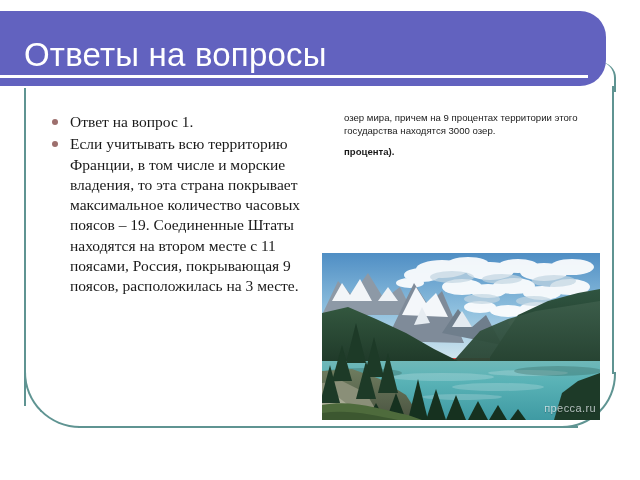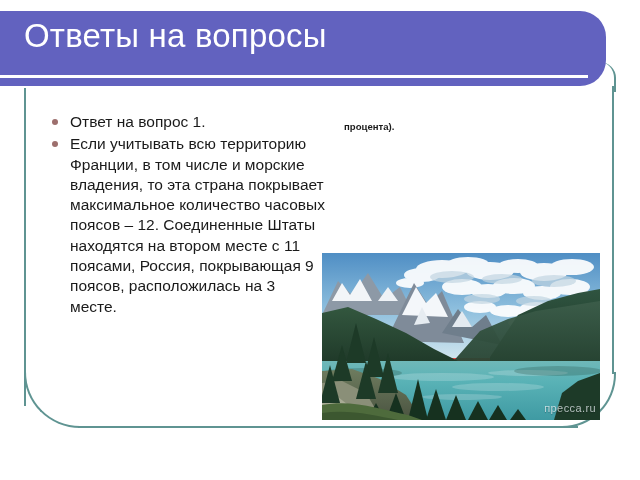--- a/index.html
+++ b/index.html
@@ -90,21 +90,21 @@
     top: 11px;
     width: 612px;
     height: 75px;
     background: #6262bf;
     border-top-right-radius: 26px;
     border-bottom-right-radius: 26px;
   }
   #title-text {
     position: absolute;
     left: 30px;
-    top: 6px;
+    top: 25px;
     color: #ffffff;
     font-size: 33px;
     font-weight: normal;
     letter-spacing: 0.2px;
     white-space: nowrap;
     font-family: "Liberation Sans", sans-serif;
   }
   #title-rule {
     position: absolute;
     left: 6px;
@@ -133,20 +133,21 @@
   ul.bullets {
     list-style: none;
     margin: 0;
     padding: 0;
   }
   ul.bullets > li {
     position: relative;
     padding-left: 26px;
     margin: 0 0 2px 0;
     color: #1a1a1a;
+    font-family: Liberation Serif, serif;
   }
   ul.bullets > li:before {
     content: "";
     position: absolute;
     left: 8px;
     top: 0.55em;
     width: 6px;
     height: 6px;
     border-radius: 50%;
     background: #9d6f6d;
@@ -236,27 +237,28 @@
   <div class="frame-corner-tr"></div>
 
   <div id="title-band">
     <div id="title-text">Ответы на вопросы</div>
     <div id="title-rule"></div>
   </div>
 
   <div class="column" id="left-column">
     <ul class="bullets">
       <li>Ответ на вопрос 1.</li>
-      <li>Если учитывать всю территорию Франции, в том числе и морские владения, то эта страна покрывает максимальное количество часовых поясов – 12. Соединенные Штаты находятся на втором месте с 11 поясами, Россия, покрывающая 9 поясов, расположилась на 3 месте.</li>
+      <li>Если учитывать всю территорию Франции, в том числе и морские владения, то эта страна покрывает максимальное количество часовых поясов – 19. Соединенные Штаты находятся на втором месте с 11 поясами, Россия, покрывающая 9 поясов, расположилась на 3 месте.</li>
     </ul>
   </div>
 
   <div class="column" id="right-column">
 
     <div class="para">
+      <span class="cont">озер мира, причем на 9 процентах территории этого государства находятся 3000 озер.</span>
     </div>
 
     <div class="para spaced">
       <span class="cont gap">процента).</span>
     </div>
   </div>
 
   <div id="photo">
     <svg viewBox="0 0 278 167" preserveAspectRatio="none">
       <defs>

